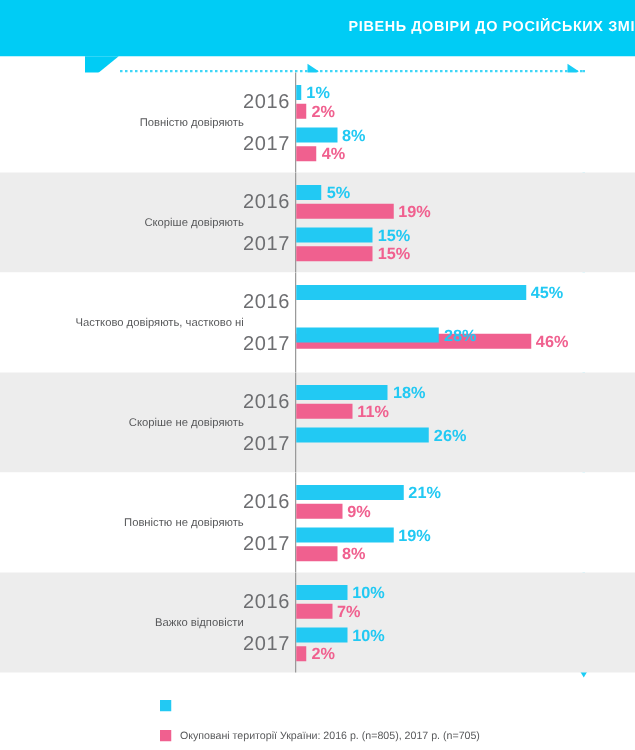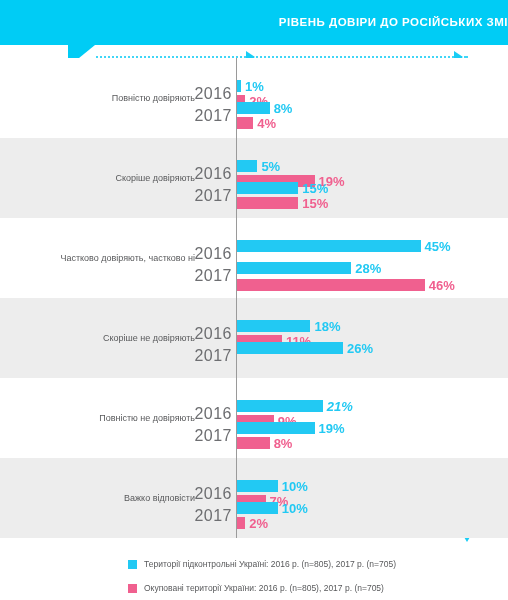--- a/index.html
+++ b/index.html
@@ -127,21 +127,21 @@
     height: 80px;
     background: #9a9a9a;
   }
 
   .year-block {
     position: absolute;
     left: 0;
     width: 508px;
     height: 32px;
   }
-  .year-block.y-first { top: 20px; }
+  .year-block.y-first { top: 8px; }
   .year-block.y-second { top: 42px; }
 
   .year-label {
     position: absolute;
     left: 150px;
     width: 82px;
     text-align: right;
     top: 50%;
     transform: translateY(-50%);
     font-size: 16px;
@@ -318,21 +318,21 @@
         </div>
       </div>
     </div>
     <div class="group plain">
       <div class="cat-label">Повністю не довіряють</div>
       <div class="axis"></div>
       <div class="year-block y-first">
         <div class="year-label">2016</div>
         <div class="bar-row r-blue" style="width: 145.68px;">
           <div class="bar blue" style="width: 85.68px;"></div>
-          <div class="bar-value blue" style="left: 89.68px; font-style: italic;">21%</div>
+          <div class="bar-value blue" style="left: 89.68px;">21%</div>
         </div>
         <div class="bar-row r-pink" style="width: 96.72px;">
           <div class="bar pink" style="width: 36.72px;"></div>
           <div class="bar-value pink" style="left: 40.72px;">9%</div>
         </div>
       </div>
       <div class="year-block y-second">
         <div class="year-label">2017</div>
         <div class="bar-row r-blue" style="width: 137.52px;">
           <div class="bar blue" style="width: 77.52px;"></div>
@@ -368,19 +368,18 @@
           <div class="bar pink" style="width: 8.16px;"></div>
           <div class="bar-value pink" style="left: 12.16px;">2%</div>
         </div>
       </div>
     </div>
   </div>
 
 <div id="legend">
   <div class="legend-row l-1">
     <span class="legend-swatch blue"></span>
-    <span class="legend-text">Території підконтрольні Україні:  2016 р. (n=805), 2017 р. (n=705)</span>
   </div>
   <div class="legend-row l-2">
     <span class="legend-swatch pink"></span>
     <span class="legend-text">Окуповані території України: 2016 р. (n=805), 2017 р. (n=705)</span>
   </div>
 </div>
 
 </body></html>

